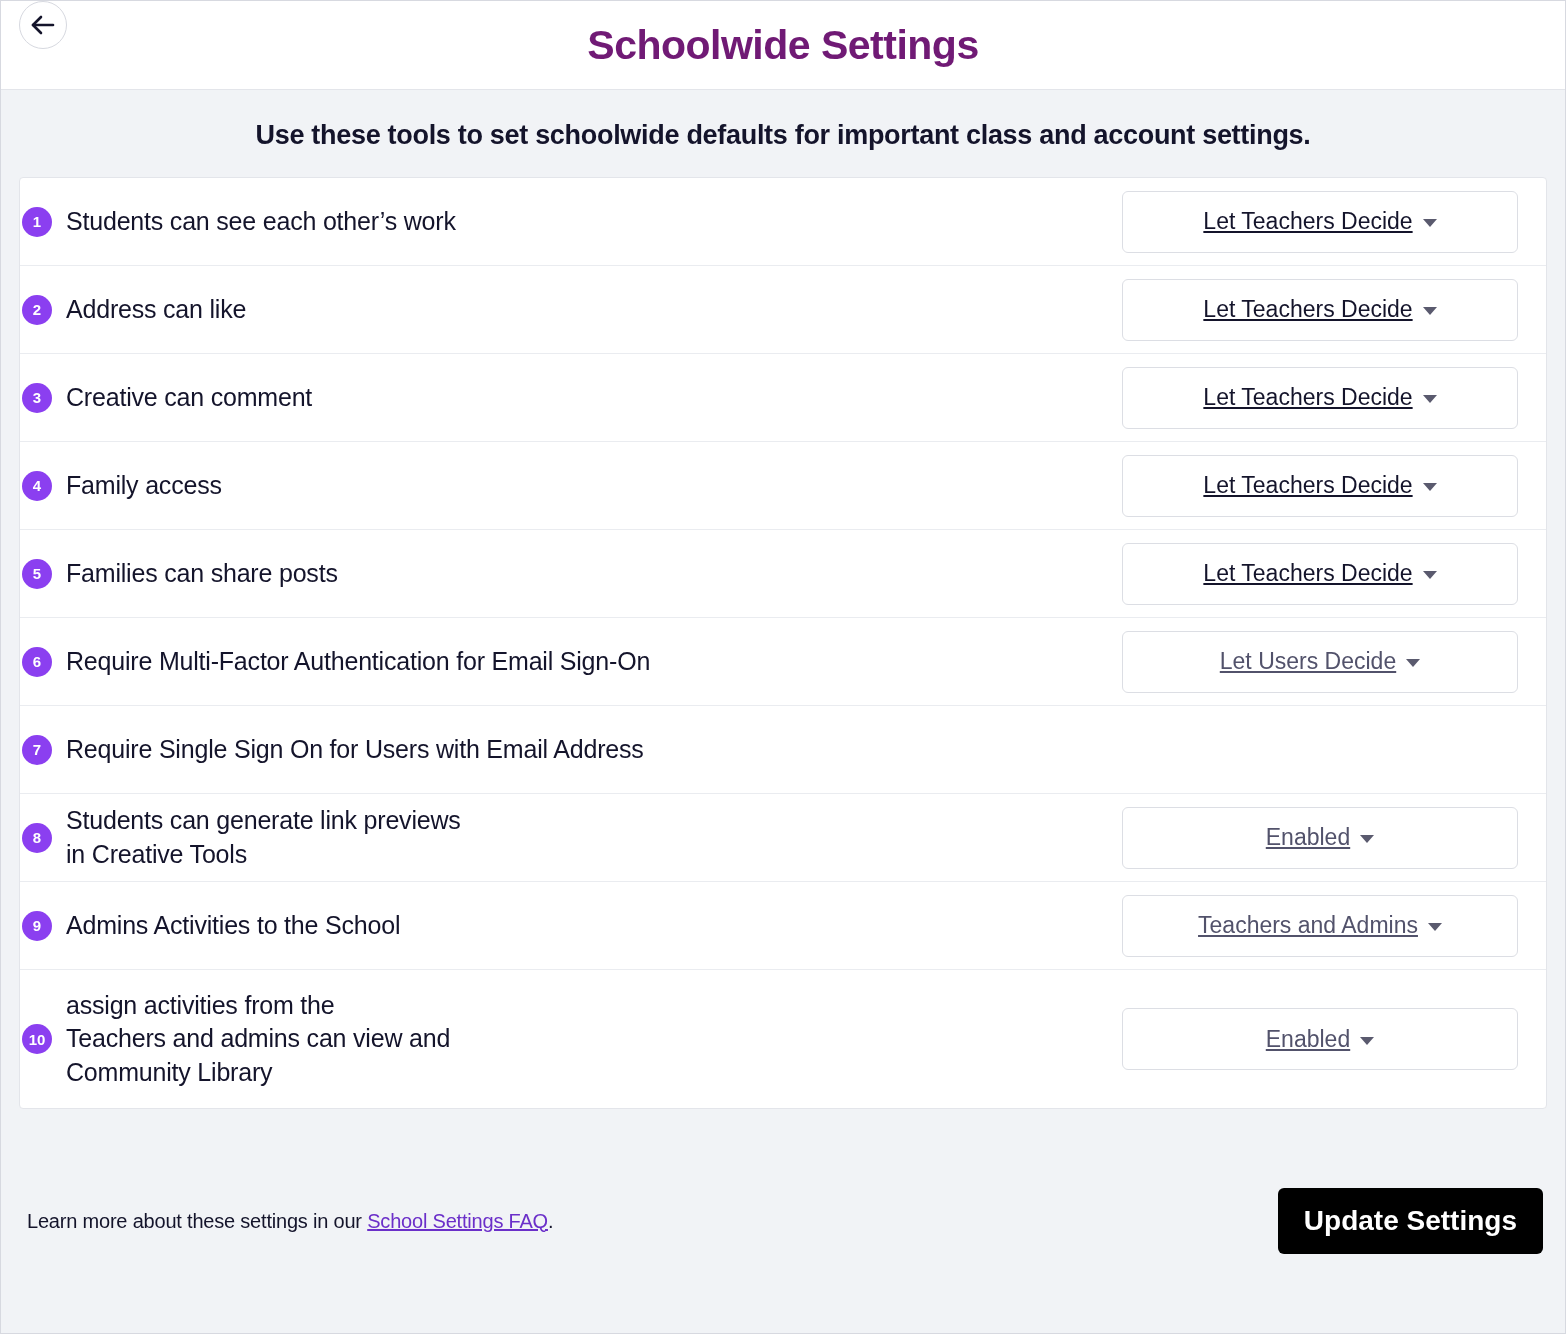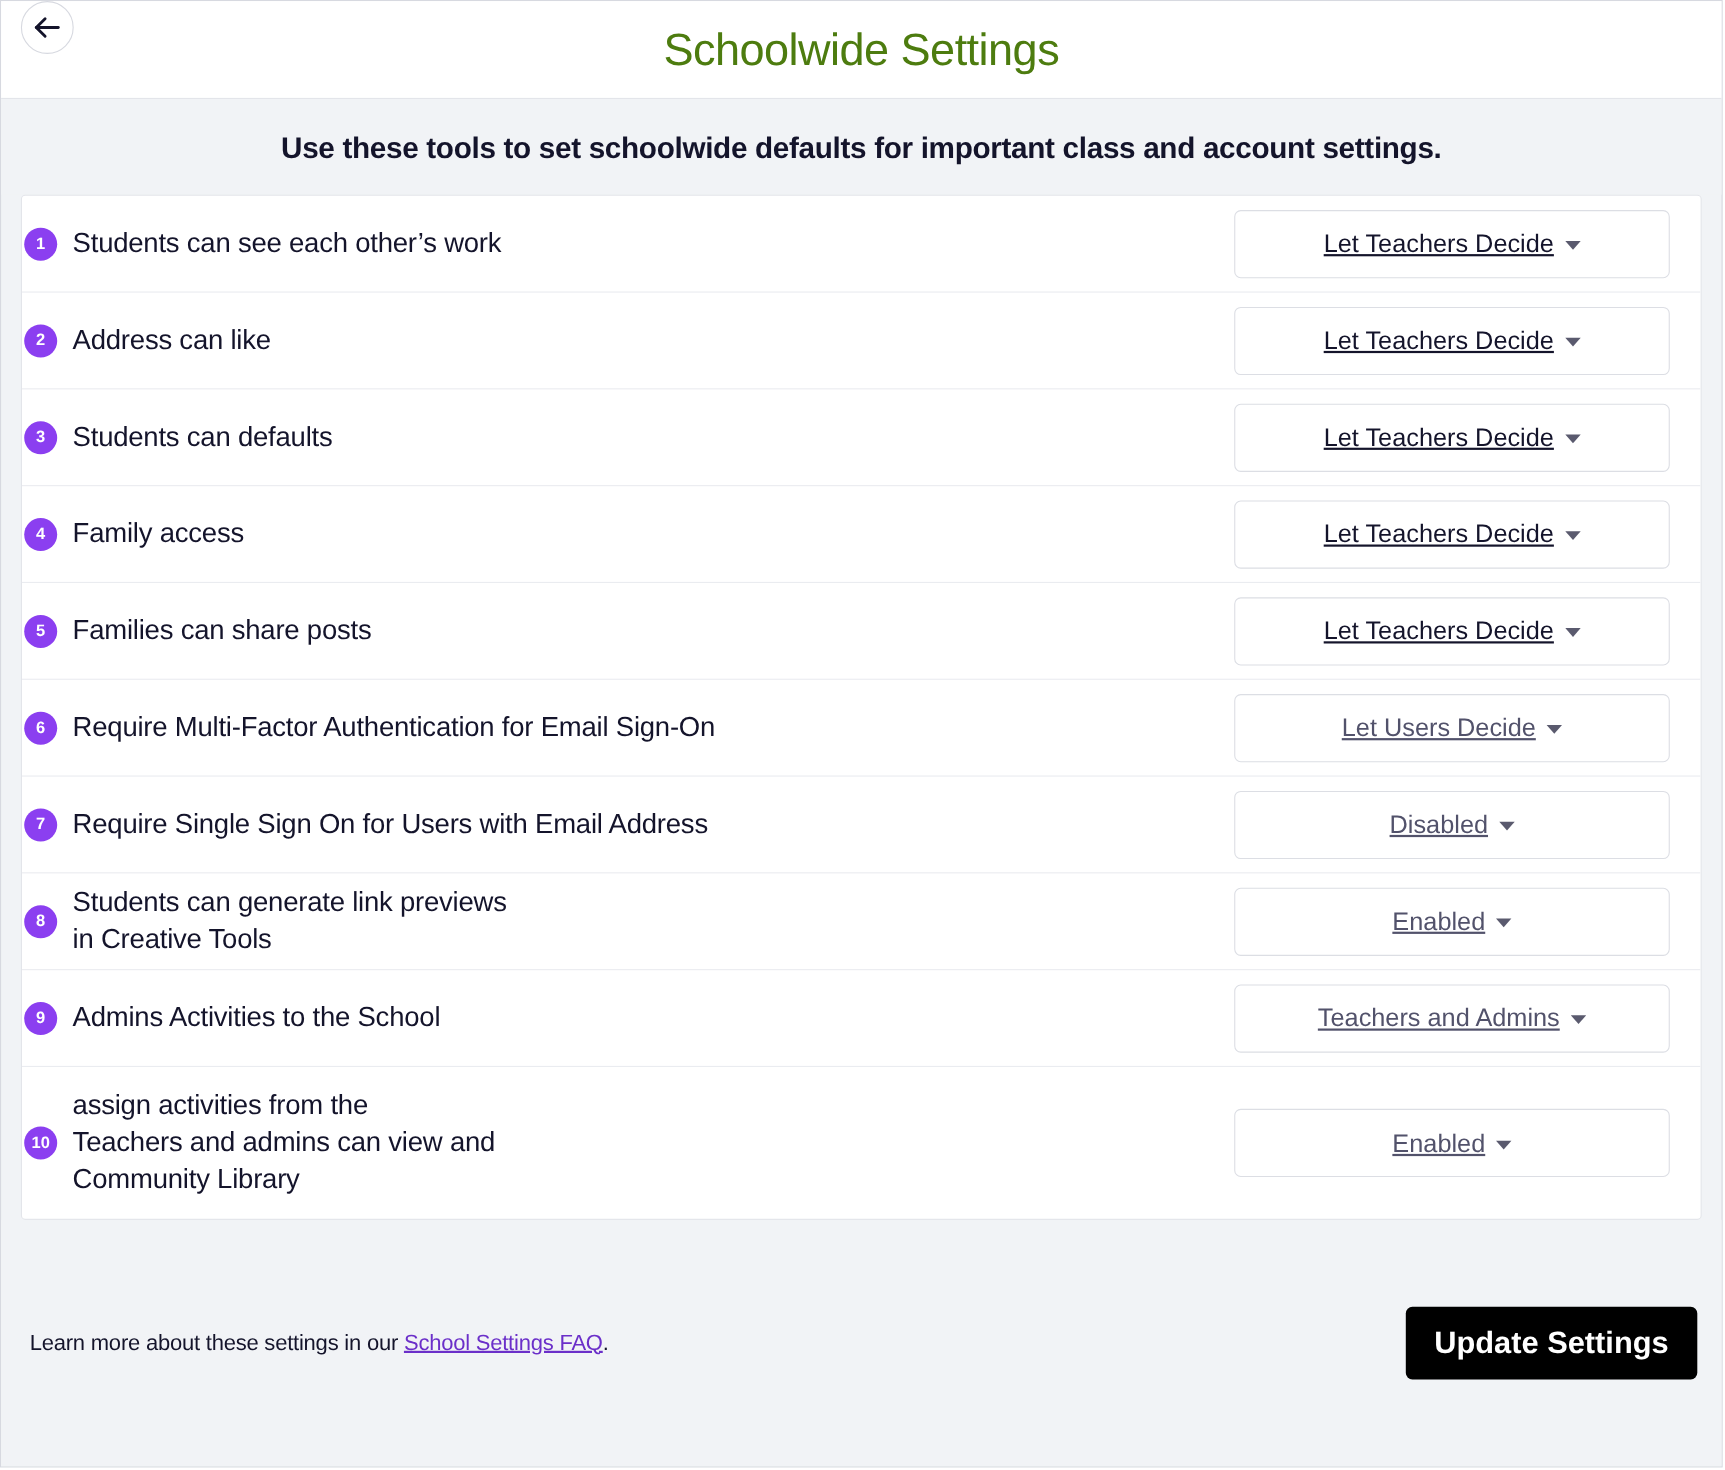--- a/index.html
+++ b/index.html
@@ -44,23 +44,23 @@
     border: 1px solid #d7d9e0;
     background: #ffffff;
     display: flex;
     align-items: center;
     justify-content: center;
     cursor: pointer;
   }
   .back-btn svg { display: block; }
   .page-title {
     font-size: 41px;
-    font-weight: normal;
+    font-weight: bold;
     letter-spacing: -0.5px;
-    color: #4d7c0f;
+    color: #701a75;
   }
   
   .subtitle {
     text-align: center;
     font-size: 27px;
     font-weight: bold;
     color: #14142b;
     padding: 30px 20px 26px 20px;
     background: #f1f3f6;
     letter-spacing: -0.3px;
@@ -200,21 +200,21 @@
       <div class="badge">2</div>
       <div class="row-label">Address can like</div>
       <div class="dropdown strong">
         <span>Let Teachers Decide</span>
         <span class="caret"></span>
       </div>
     </div>
 
     <div class="row">
       <div class="badge">3</div>
-      <div class="row-label">Students can defaults</div>
+      <div class="row-label">Creative can comment</div>
       <div class="dropdown strong">
         <span>Let Teachers Decide</span>
         <span class="caret"></span>
       </div>
     </div>
 
     <div class="row">
       <div class="badge">4</div>
       <div class="row-label">Family access</div>
       <div class="dropdown strong">
@@ -237,24 +237,20 @@
       <div class="row-label">Require Multi-Factor Authentication for Email Sign-On</div>
       <div class="dropdown muted">
         <span>Let Users Decide</span>
         <span class="caret"></span>
       </div>
     </div>
 
     <div class="row">
       <div class="badge">7</div>
       <div class="row-label">Require Single Sign On for Users with Email Address</div>
-      <div class="dropdown muted">
-        <span>Disabled</span>
-        <span class="caret"></span>
-      </div>
     </div>
 
     <div class="row">
       <div class="badge">8</div>
       <div class="row-label">
         <span>Students can generate link previews</span>
         <span>in Creative Tools</span>
       </div>
       <div class="dropdown muted">
         <span>Enabled</span>

